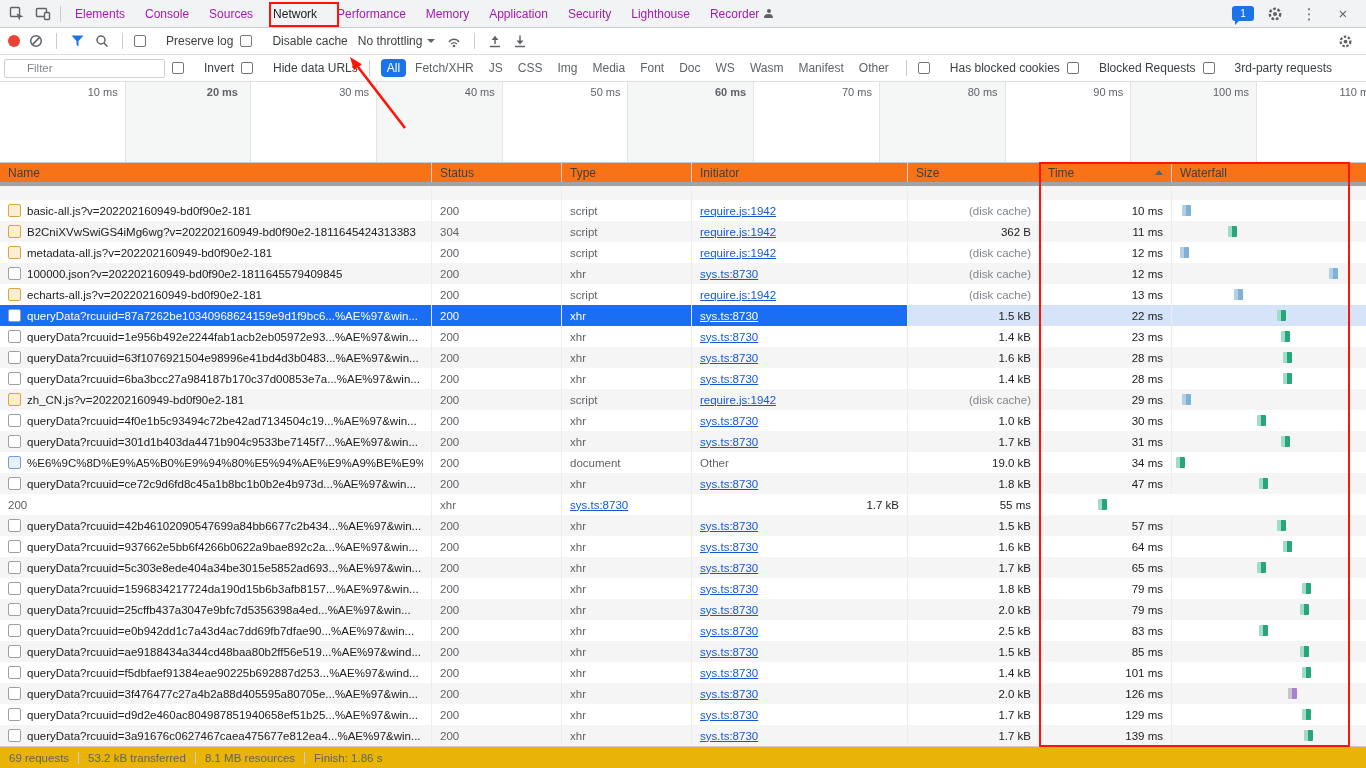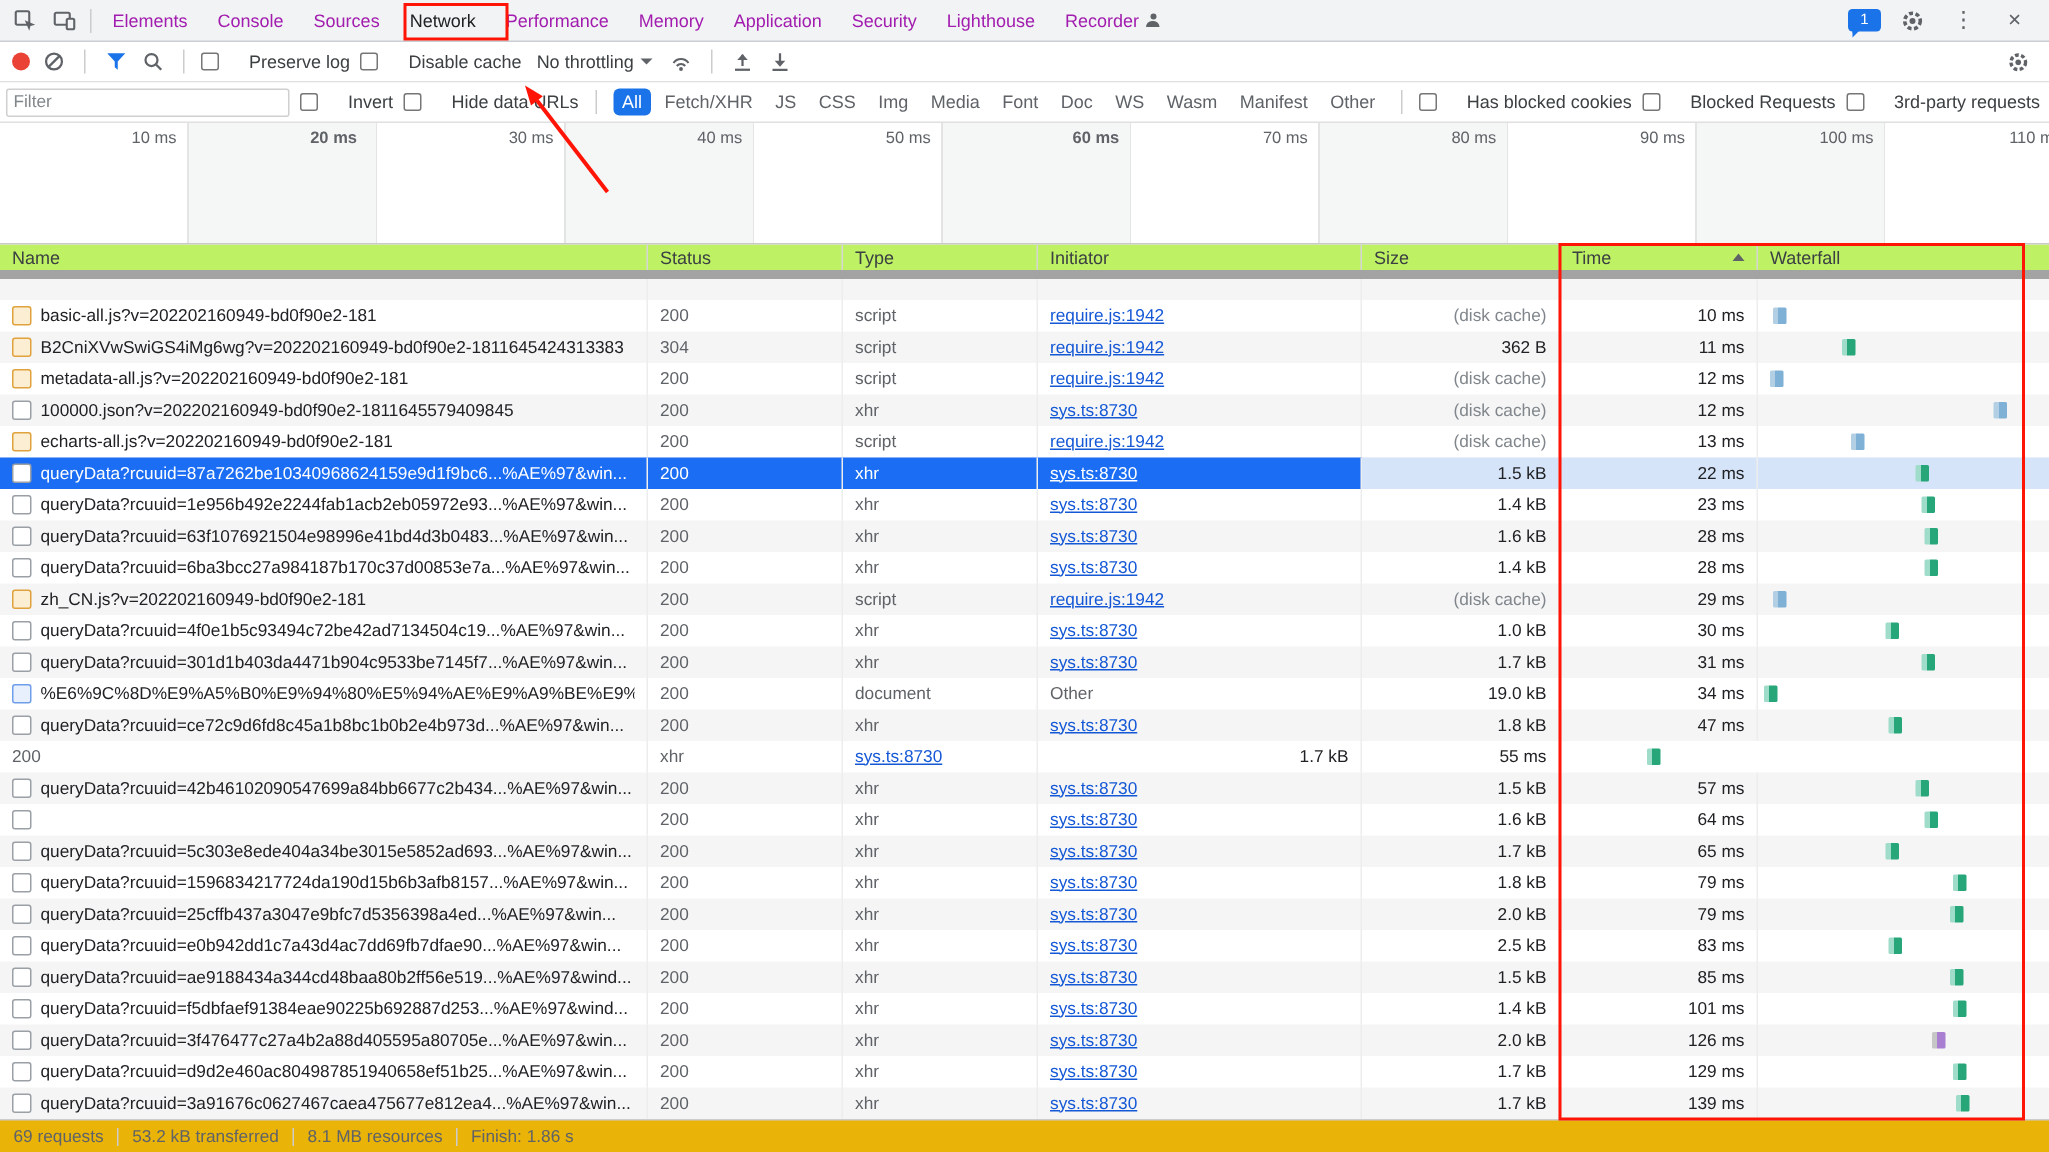--- a/index.html
+++ b/index.html
@@ -28,36 +28,36 @@
   .toolbar{height:27px;display:flex;align-items:center;gap:7px;padding:0 8px;background:#fff;border-bottom:1px solid #e0e0e0}
   .rec{width:12px;height:12px;border-radius:50%;background:var(--record,#ea4335);flex:none}
   .cb-label{display:flex;align-items:center;gap:20px;color:#3c4043;white-space:nowrap}
   .cb{width:12px;height:12px;border:1px solid #767676;border-radius:2px;background:#fff;flex:none}
   .select{display:flex;align-items:center;gap:5px;color:#3c4043;padding:0 3px}
   .caret{width:0;height:0;border:4px solid transparent;border-top-color:#5f6368;margin-top:4px}
   .tb-right{margin-left:auto}
 
   
   .filterbar{height:27px;display:flex;align-items:center;gap:7px;padding:0 4px;background:#fff;border-bottom:1px solid #e0e0e0}
-  .filter-input{width:189px;height:19px;border:1px solid #d0d0d0;border-radius:2px;padding:0 4px;
+  .filter-input{width:161px;height:19px;border:1px solid #d0d0d0;border-radius:2px;padding:0 22px;
                 font:11.5px "Liberation Sans",sans-serif;color:#202124;outline:none}
   .filter-input::placeholder{color:#80868b}
   .pills{display:flex;align-items:center;gap:3px}
   .pill{padding:2px 6px;border-radius:4px;color:#5f6368;white-space:nowrap}
   .pill.active{background:var(--accent,#1a73e8);color:#fff}
 
   
   .overview{height:81px;position:relative;border-bottom:1px solid #c9c9c9;overflow:hidden;
     background:
       repeating-linear-gradient(to right,transparent 0 124.7px,#e4e4e4 124.7px 125.7px),
       repeating-linear-gradient(to right,#ffffff 0 125.7px,#f5f6f6 125.7px 251.4px);}
   .tick{position:absolute;top:4px;width:64px;text-align:right;font-size:11px;color:#5f6368;white-space:nowrap}
 
   
-  .theader{height:23px;background:#bef264;border-bottom:6px solid #a3a3a3;display:grid;
+  .theader{height:23px;background:#f97316;border-bottom:4px solid #a3a3a3;display:grid;
            grid-template-columns:432px 130px 130px 216px 132px 132px 1fr;align-items:stretch}
   .hcell{padding:0 8px;display:flex;align-items:center;border-right:1px solid #d6d6d6;color:#3c4043;
          white-space:nowrap;overflow:hidden}
   .hcell:last-child{border-right:none}
   .sort-asc{width:0;height:0;border-left:4px solid transparent;border-right:4px solid transparent;
             border-bottom:5px solid #5f6368;margin-left:auto}
 
   .rows{height:560px;overflow:hidden;font-size:11.5px}
   .row{display:grid;grid-template-columns:432px 130px 130px 216px 132px 132px 1fr;height:21px}
   .row:nth-child(odd){background:#f5f5f5}
@@ -562,20 +562,21 @@
         </div>
         <div class="cell c-size">1.5 kB</div>
         <div class="cell c-time">57 ms</div>
         <div class="cell c-waterfall">
           <span class="wf-bar" style="left: 54%; background: linear-gradient(to right, rgb(159, 220, 202) 0px, rgb(159, 220, 202) 40%, rgb(39, 167, 121) 40%, rgb(39, 167, 121) 100%);"></span>
         </div>
       </div>
       <div class="row">
         <div class="cell c-name">
           <span class="ficon xhr"></span>
+          <span class="ntext">queryData?rcuuid=937662e5bb6f4266b0622a9bae892c2a...%AE%97&amp;win...</span>
         </div>
         <div class="cell c-status">200</div>
         <div class="cell c-type">xhr</div>
         <div class="cell c-initiator">
           <span class="link">sys.ts:8730</span>
         </div>
         <div class="cell c-size">1.6 kB</div>
         <div class="cell c-time">64 ms</div>
         <div class="cell c-waterfall">
           <span class="wf-bar" style="left: 57%; background: linear-gradient(to right, rgb(159, 220, 202) 0px, rgb(159, 220, 202) 40%, rgb(39, 167, 121) 40%, rgb(39, 167, 121) 100%);"></span>

